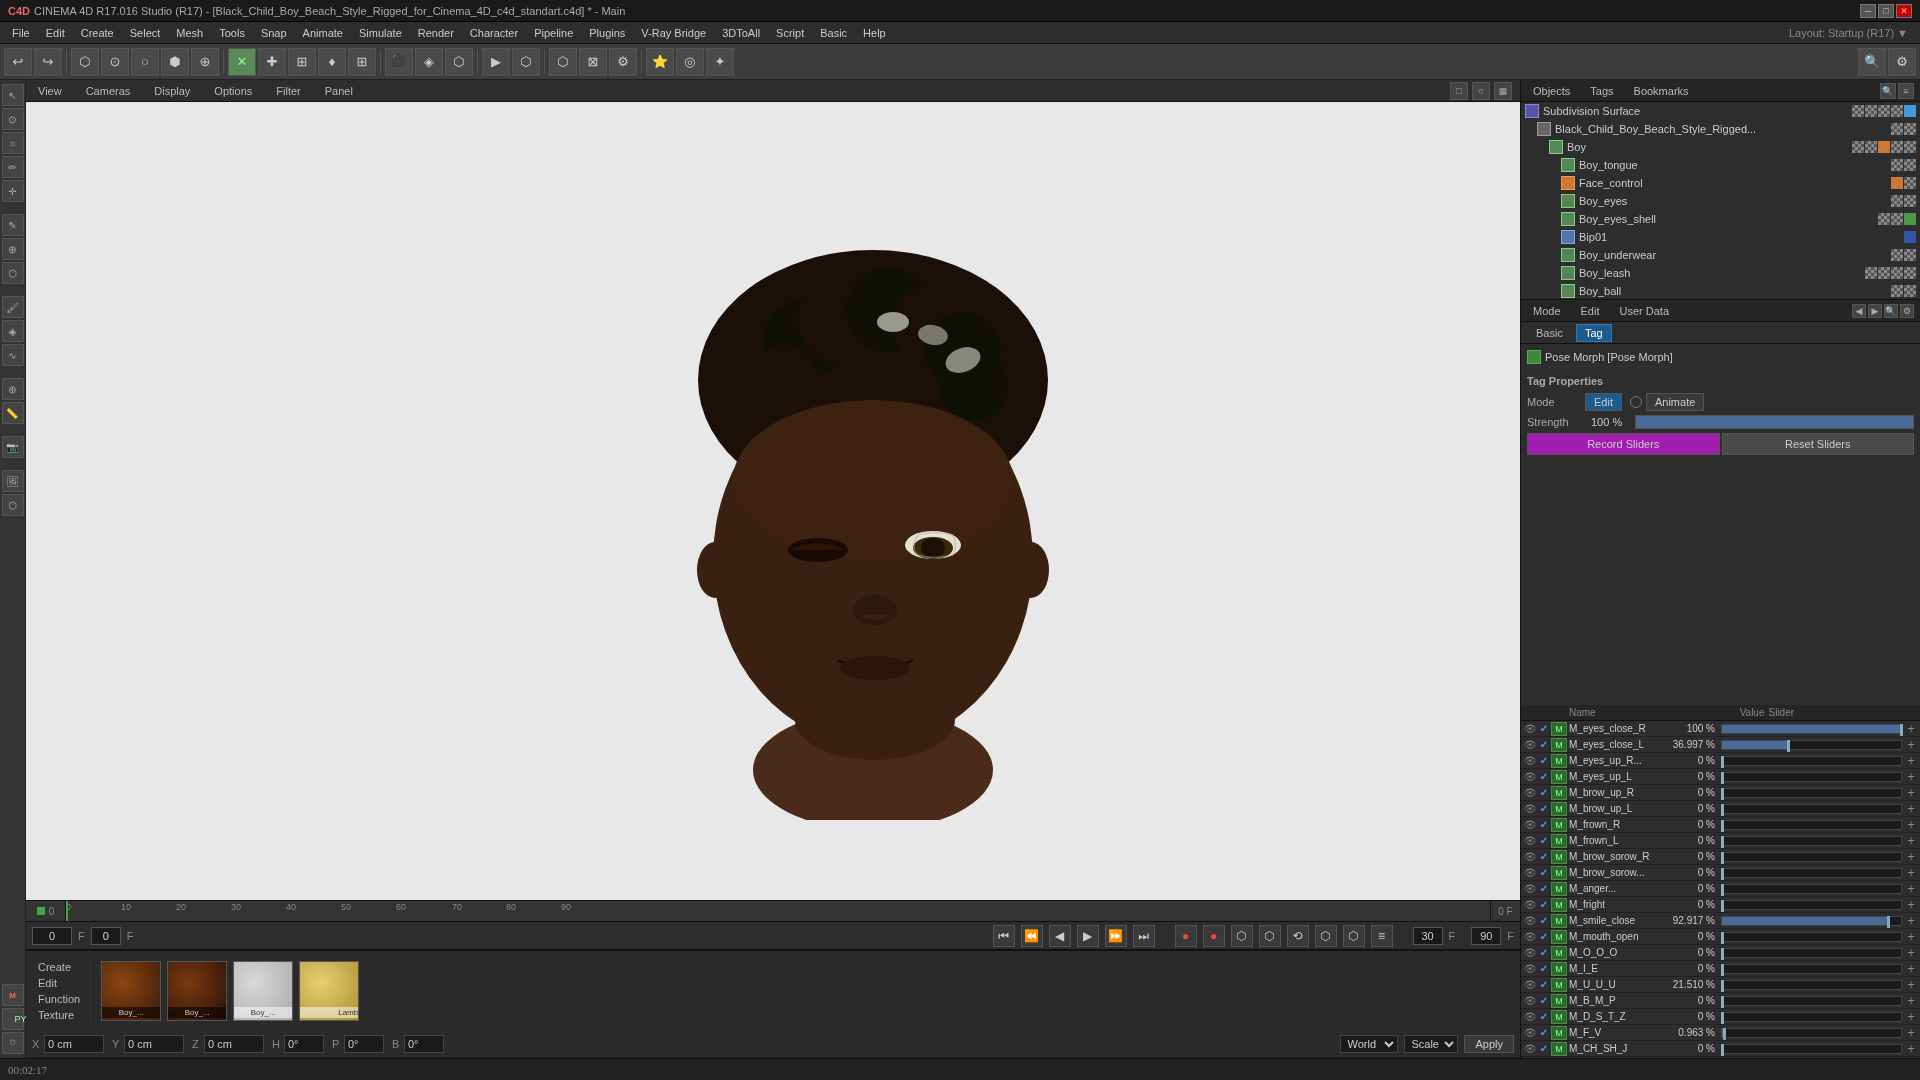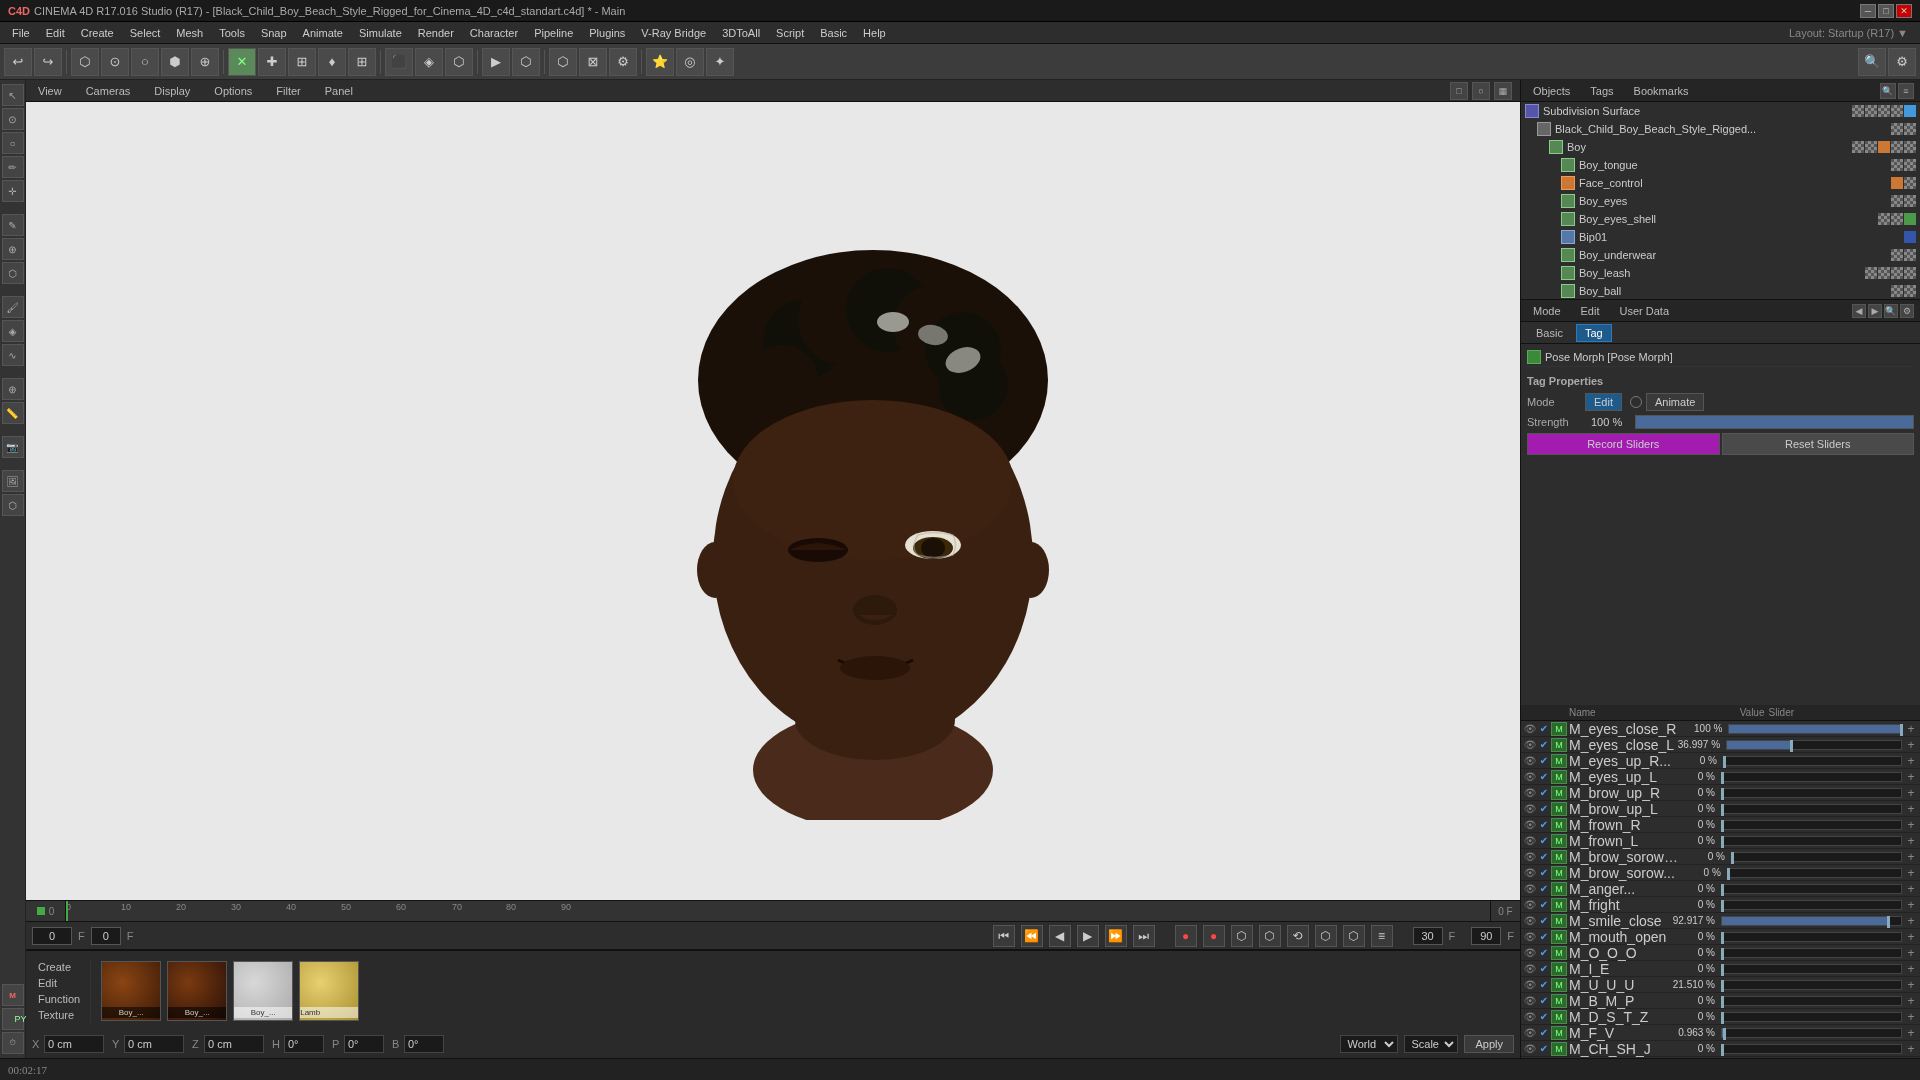--- a/index.html
+++ b/index.html
@@ -73,21 +73,21 @@
     .slider-btn { flex: 1; height: 22px; background: #444; border: 1px solid #555; color: #ccc; font-size: 11px; cursor: pointer; display: flex; align-items: center; justify-content: center; }
     .slider-btn.record { background: #a21caf; }
     .slider-btn.reset { background: #4a4a4a; }
     
     
     #morph-list { overflow-y: auto; flex: 1; }
     .morph-row { display: flex; align-items: center; height: 16px; padding: 0 2px; border-bottom: 1px solid #222; }
     .morph-eye { width: 14px; height: 14px; display: flex; align-items: center; justify-content: center; font-size: 10px; color: #888; cursor: pointer; }
     .morph-check { width: 14px; height: 14px; display: flex; align-items: center; justify-content: center; color: #4a9eff; font-size: 10px; cursor: pointer; }
     .morph-icon { width: 16px; height: 14px; background: #2a6a2a; border: 1px solid #4a8a4a; margin-right: 2px; font-size: 9px; display: flex; align-items: center; justify-content: center; color: #8f8; }
-    .morph-name { color: #ccc; font-size: 14px; min-width: 100px; max-width: 110px; overflow: hidden; text-overflow: ellipsis; white-space: nowrap; }
+    .morph-name { color: #ccc; font-size: 10px; min-width: 100px; max-width: 110px; overflow: hidden; text-overflow: ellipsis; white-space: nowrap; }
     .morph-percent { color: #ccc; font-size: 10px; min-width: 50px; text-align: right; padding-right: 4px; }
     .morph-slider-track { flex: 1; height: 10px; background: #1a1a1a; border: 1px solid #444; position: relative; margin: 0 2px; }
     .morph-slider-fill { height: 100%; background: #4a6a9a; }
     .morph-slider-handle { position: absolute; top: -1px; width: 3px; height: 12px; background: #8ab; cursor: ew-resize; }
     .morph-add { width: 14px; height: 14px; color: #888; font-size: 12px; cursor: pointer; display: flex; align-items: center; justify-content: center; }
     
     
     #bottom-area { display: flex; flex-direction: column; }
     #timeline { background: #2a2a2a; height: 22px; display: flex; align-items: center; border-top: 1px solid #111; border-bottom: 1px solid #111; overflow: hidden; }
     #timeline-ruler { flex: 1; height: 22px; background: #333; position: relative; display: flex; align-items: center; }
@@ -355,21 +355,21 @@
         <div class="mat-thumb" style="background:radial-gradient(circle at 35% 35%, #8B4513, #3a1a08);">
           <span style="color:#ccc;font-size:8px;background:#0008;width:100%;text-align:center;padding:1px 0;">Boy_...</span>
         </div>
         <div class="mat-thumb" style="background:radial-gradient(circle at 35% 35%, #7a3a10, #2a1008);">
           <span style="color:#ccc;font-size:8px;background:#0008;width:100%;text-align:center;padding:1px 0;">Boy_...</span>
         </div>
         <div class="mat-thumb" style="background:radial-gradient(circle at 35% 35%, #d8d8d8, #aaa);">
           <span style="color:#333;font-size:8px;background:#fff8;width:100%;text-align:center;padding:1px 0;">Boy_...</span>
         </div>
         <div class="mat-thumb" style="background:radial-gradient(circle at 35% 35%, #e8d070, #a89030);">
-          <span style="color:#333;font-size:8px;background:#fff8;width:100%;text-align:left;padding:1px 0;">Lamb</span>
+          <span style="color:#333;font-size:8px;background:#fff8;width:100%;text-align:right;padding:1px 0;">Lamb</span>
         </div>
       </div>
     </div>
 
     <div id="coord-bar">
       <div class="coord-field-group">
         <span class="coord-label">X</span>
         <input class="coord-input" value="0 cm" style="">
       </div>
       <div class="coord-field-group">

